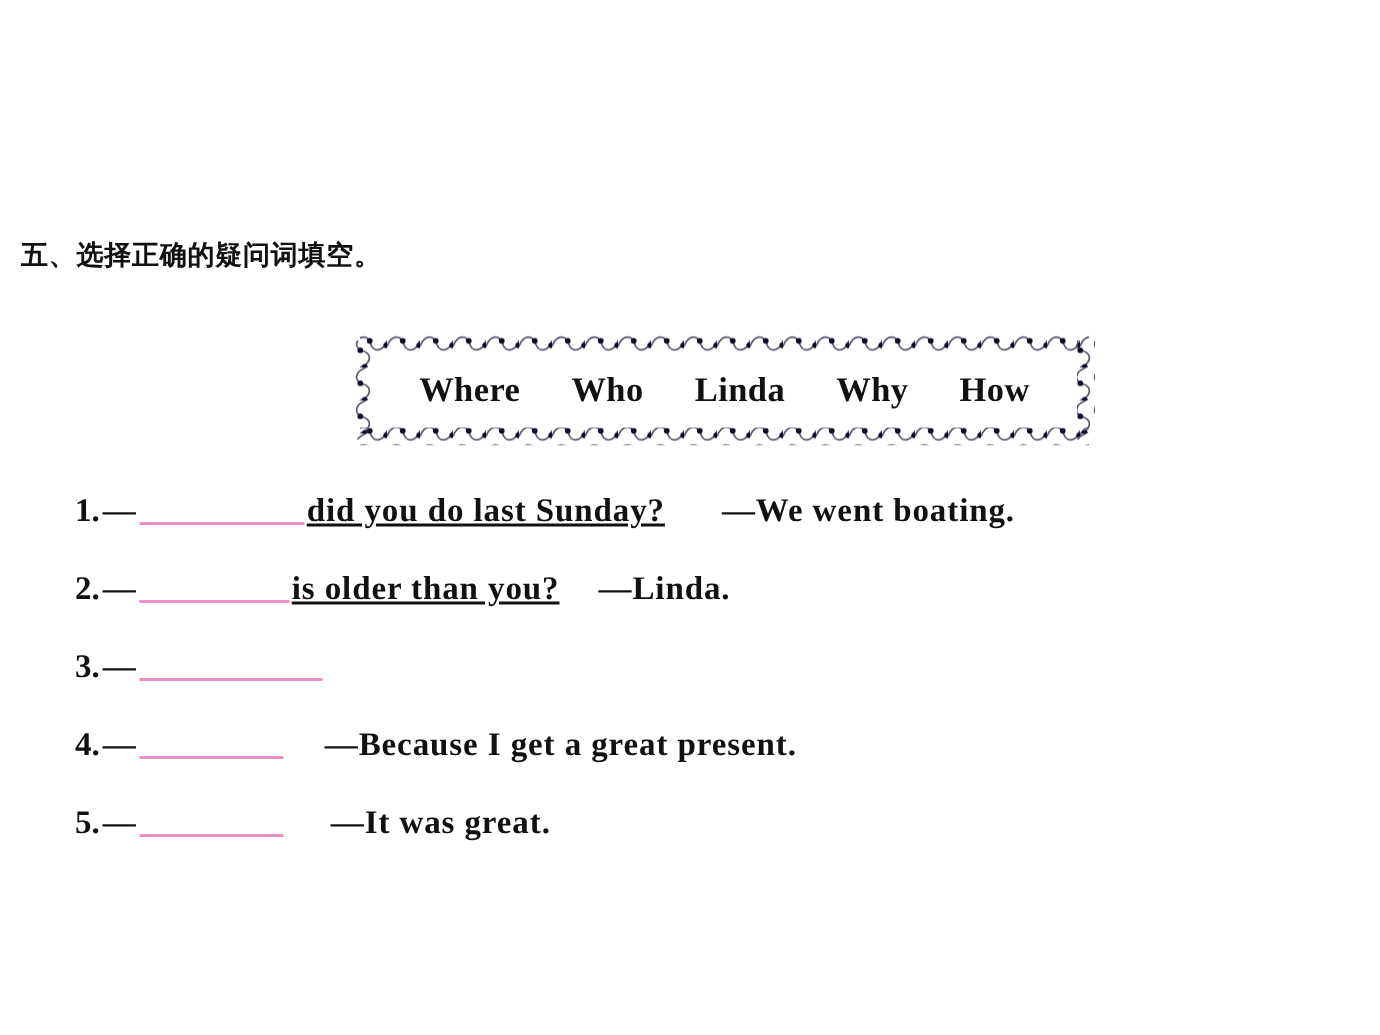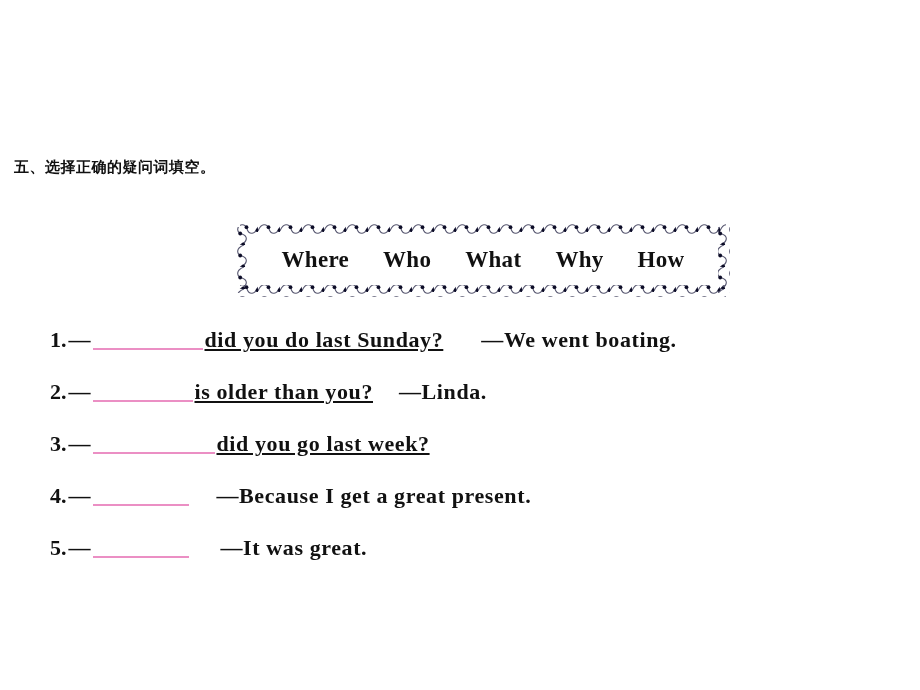--- a/index.html
+++ b/index.html
@@ -15,21 +15,21 @@
     font-family: "Liberation Serif", "DejaVu Serif", serif;
     color: #1a1a1a;
   }
 
   
   .section-heading {
     position: absolute;
     left: 14px;
     top: 158px;
     font-family: "Liberation Sans", "DejaVu Sans", sans-serif;
-    font-size: 15px;
+    font-size: 18px;
     font-weight: 700;
     letter-spacing: 0.5px;
     color: #111111;
     white-space: nowrap;
   }
 
   
   .wordbank {
     position: absolute;
     left: 236px;
@@ -139,21 +139,21 @@
     </defs>
     <rect x="4" y="0" width="486" height="12" fill="url(#scallop-h)"></rect>
     <rect x="4" y="62" width="486" height="12" fill="url(#scallop-h)"></rect>
     <rect x="0" y="4" width="12" height="66" fill="url(#scallop-v)"></rect>
     <rect x="482" y="4" width="12" height="66" fill="url(#scallop-v)"></rect>
   </svg>
 
   <div class="wordbank-words">
     <span class="word">Where</span>
     <span class="word">Who</span>
-    <span class="word">What</span>
+    <span class="word">Linda</span>
     <span class="word">Why</span>
     <span class="word">How</span>
   </div>
 </div>
 
 <div class="questions">
 
   <div class="q-row">
     <span class="q-num">1.</span>
     <span class="q-dash">—</span>
@@ -169,21 +169,20 @@
     <span class="q-blank w2"></span>
     <span class="q-text">is older than you?</span>
     <span class="q-gap g2"></span>
     <span class="q-answer">—Linda.</span>
   </div>
 
   <div class="q-row">
     <span class="q-num">3.</span>
     <span class="q-dash">—</span>
     <span class="q-blank w3"></span>
-    <span class="q-text">did you go last week?</span>
     <span class="q-gap g3"></span>
   </div>
 
   <div class="q-row">
     <span class="q-num">4.</span>
     <span class="q-dash">—</span>
     <span class="q-blank w4"></span>
     <span class="q-gap g4"></span>
     <span class="q-answer">—Because I get a great present.</span>
   </div>

